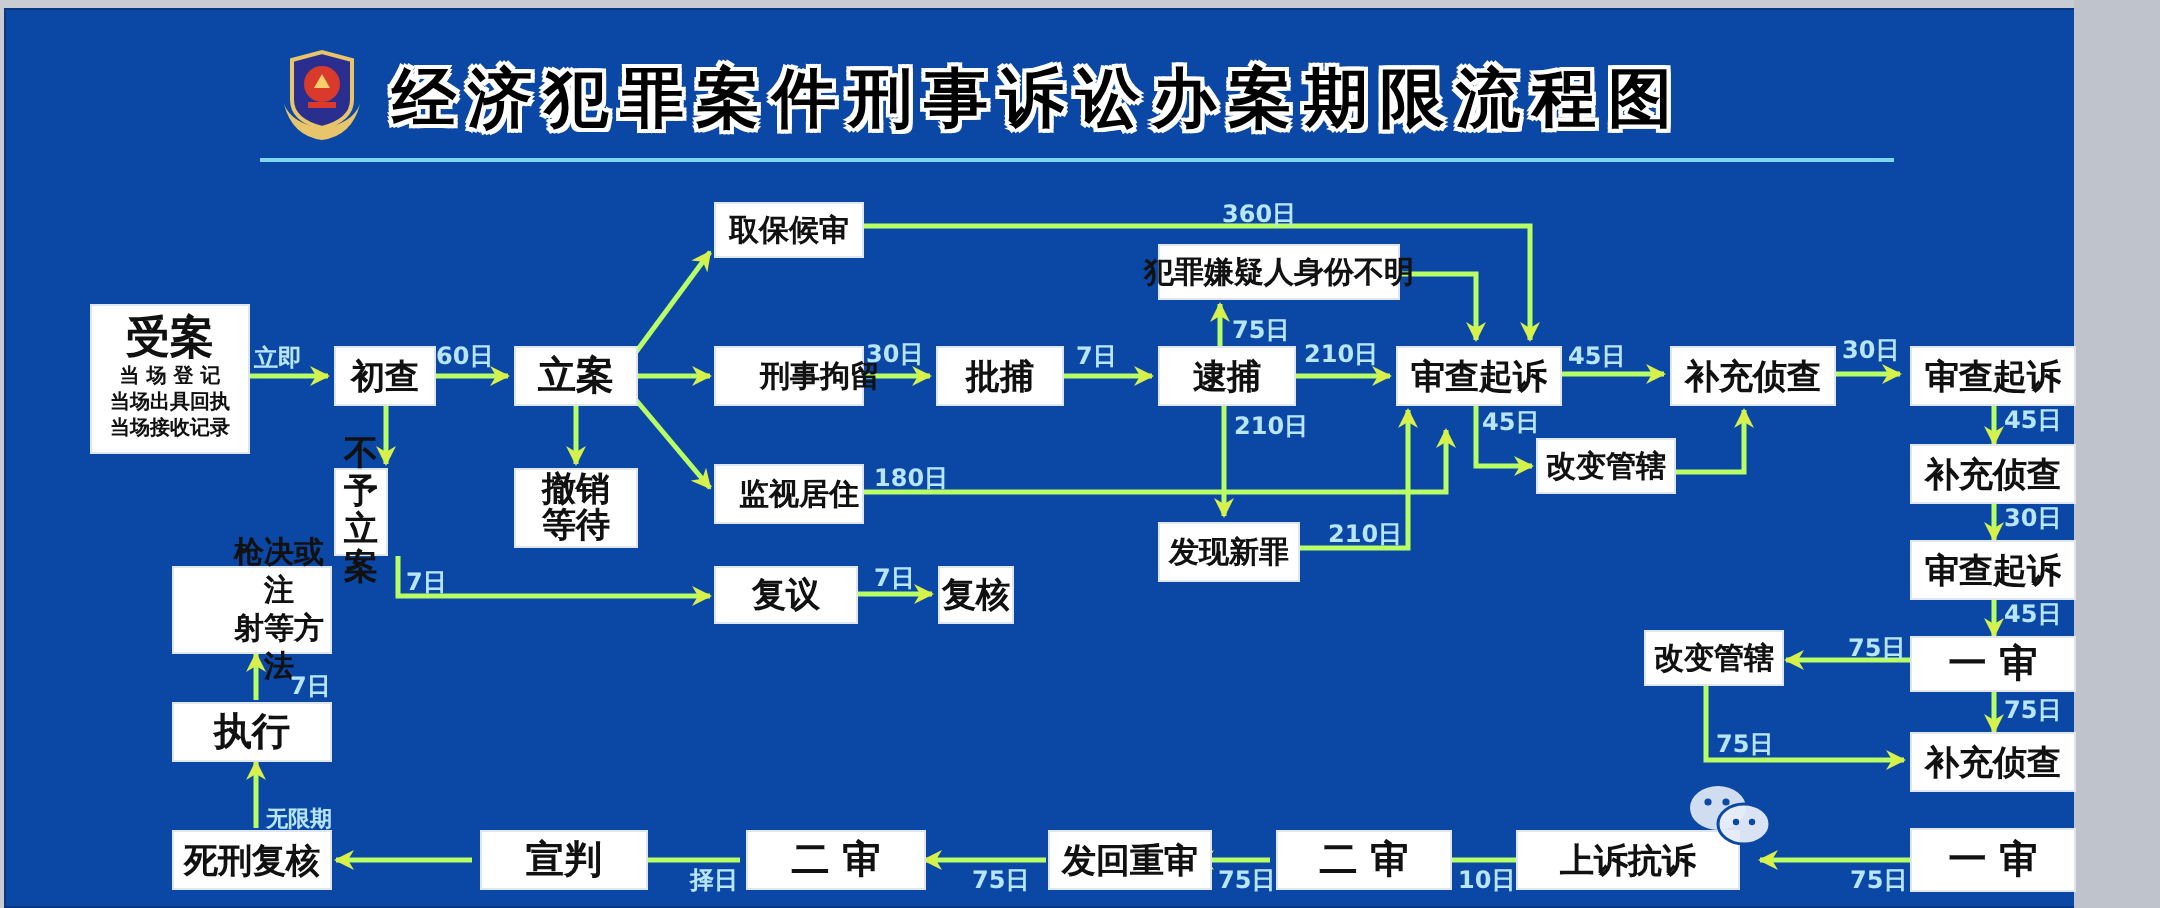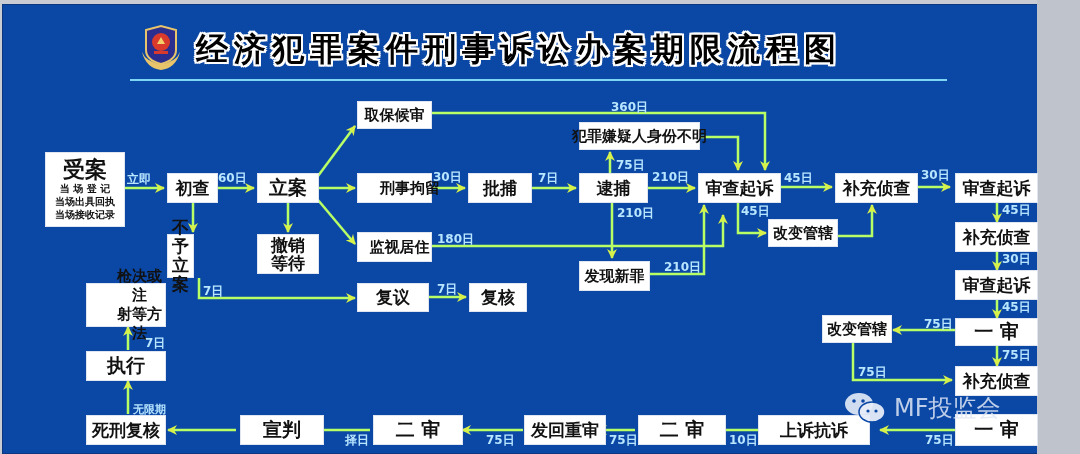--- a/index.html
+++ b/index.html
@@ -136,21 +136,21 @@
 <div class="box f17" style="left:167px;top:234px;width:27px;height:44px;white-space:pre-line;line-height:19px;">不予
 立案</div>
 <div class="box f19" style="left:257px;top:173px;width:62px;height:30px;">立案</div>
 <div class="box f17" style="left:257px;top:234px;width:62px;height:40px;white-space:pre-line;line-height:18px;">撤销
 等待</div>
 
 <div class="box f15" style="left:357px;top:101px;width:75px;height:28px;">取保候审</div>
 <div class="box f15" style="left:357px;top:173px;width:75px;height:30px;padding-left:31px;">刑事拘留</div>
 <div class="box f15" style="left:357px;top:232px;width:75px;height:30px;padding-left:10px;">监视居住</div>
 <div class="box f17" style="left:357px;top:283px;width:72px;height:29px;">复议</div>
-<div class="box f17" style="left:469px;top:283px;width:58px;height:29px;">复核</div>
+<div class="box f17" style="left:469px;top:283px;width:38px;height:29px;">复核</div>
 
 <div class="box f17" style="left:468px;top:173px;width:64px;height:30px;">批捕</div>
 <div class="box f17" style="left:579px;top:173px;width:69px;height:30px;">逮捕</div>
 <div class="box f15" style="left:579px;top:122px;width:121px;height:28px;">犯罪嫌疑人身份不明</div>
 <div class="box f15" style="left:579px;top:261px;width:71px;height:30px;">发现新罪</div>
 
 <div class="box f17" style="left:698px;top:173px;width:83px;height:30px;">审查起诉</div>
 <div class="box f15" style="left:768px;top:219px;width:70px;height:28px;">改变管辖</div>
 <div class="box f17" style="left:835px;top:173px;width:83px;height:30px;">补充侦查</div>
 
@@ -205,14 +205,13 @@
   <div class="wx">
     <svg width="46" height="36" viewBox="0 0 46 36">
       <ellipse cx="17" cy="14" rx="14" ry="11" fill="rgba(230,236,248,0.9)"></ellipse>
       <ellipse cx="30" cy="22" rx="13" ry="10" fill="rgba(230,236,248,0.95)" stroke="#0b48a6" stroke-width="1.5"></ellipse>
       <circle cx="12" cy="11" r="1.8" fill="#0b48a6"></circle>
         <circle cx="21" cy="11" r="1.8" fill="#0b48a6"></circle>
       <circle cx="26" cy="21" r="1.6" fill="#0b48a6"></circle>
         <circle cx="34" cy="21" r="1.6" fill="#0b48a6"></circle>
     </svg>
   </div>
-  <span>MF投监会</span>
 </div>
 
 </body></html>

